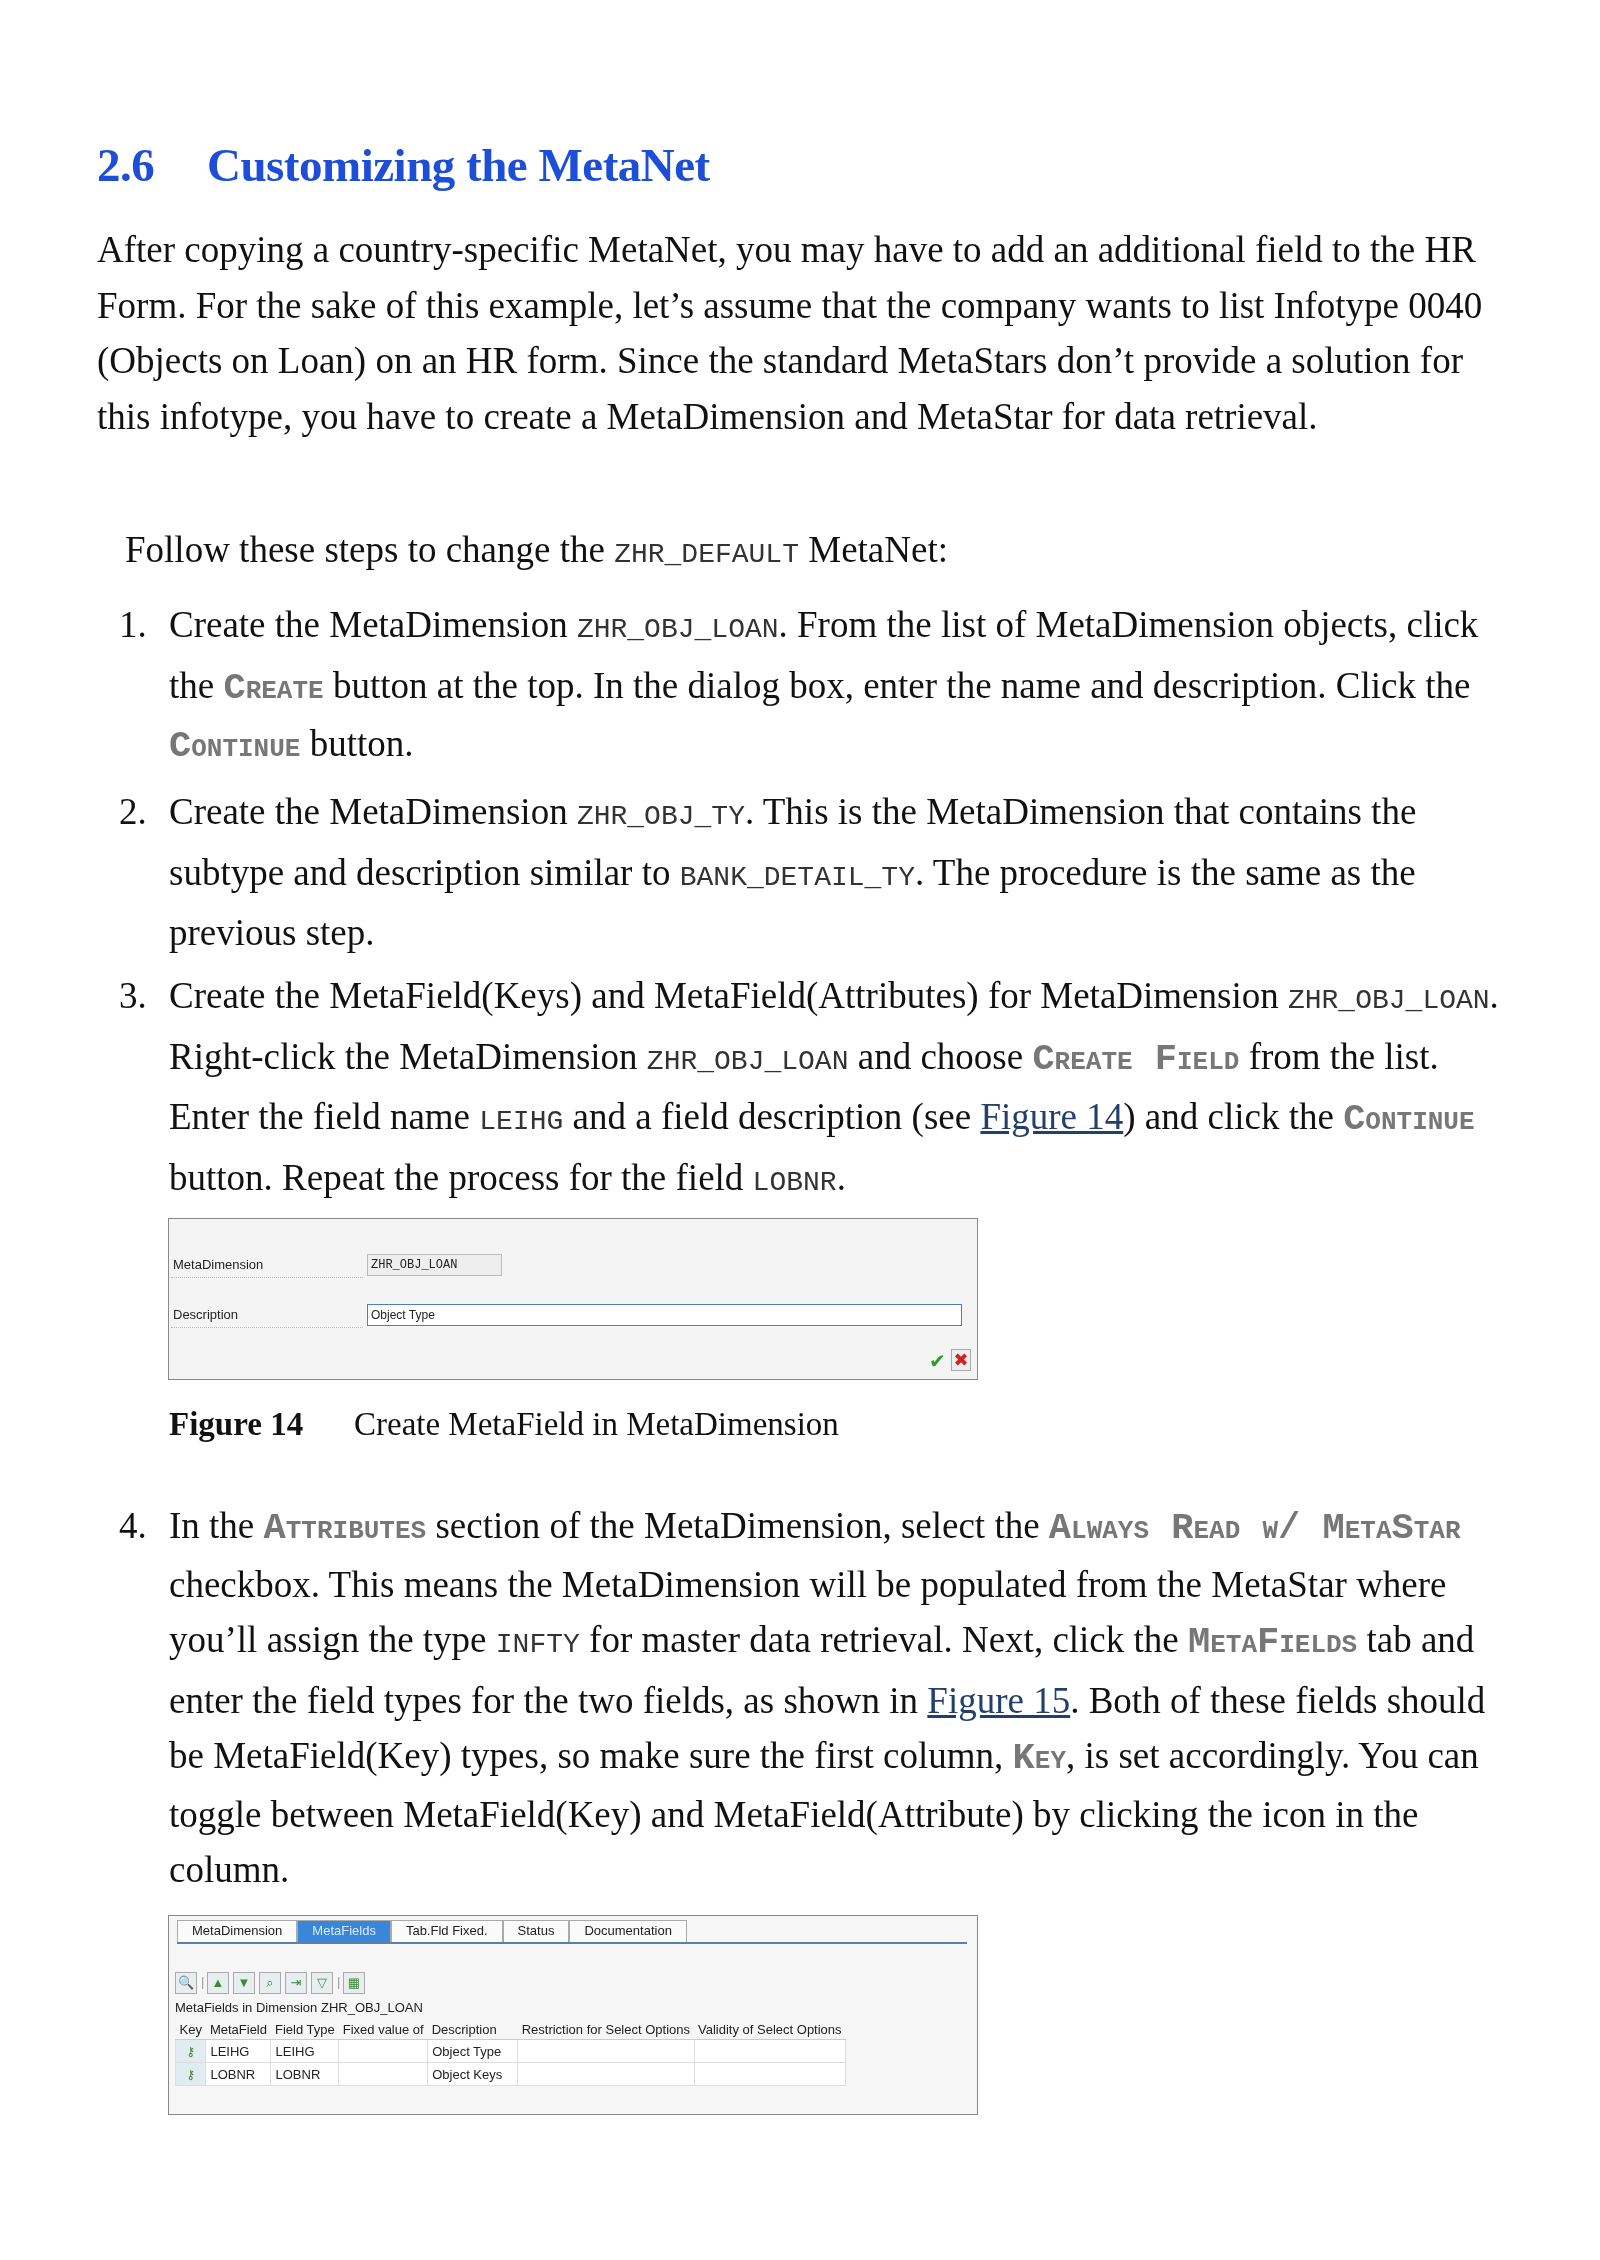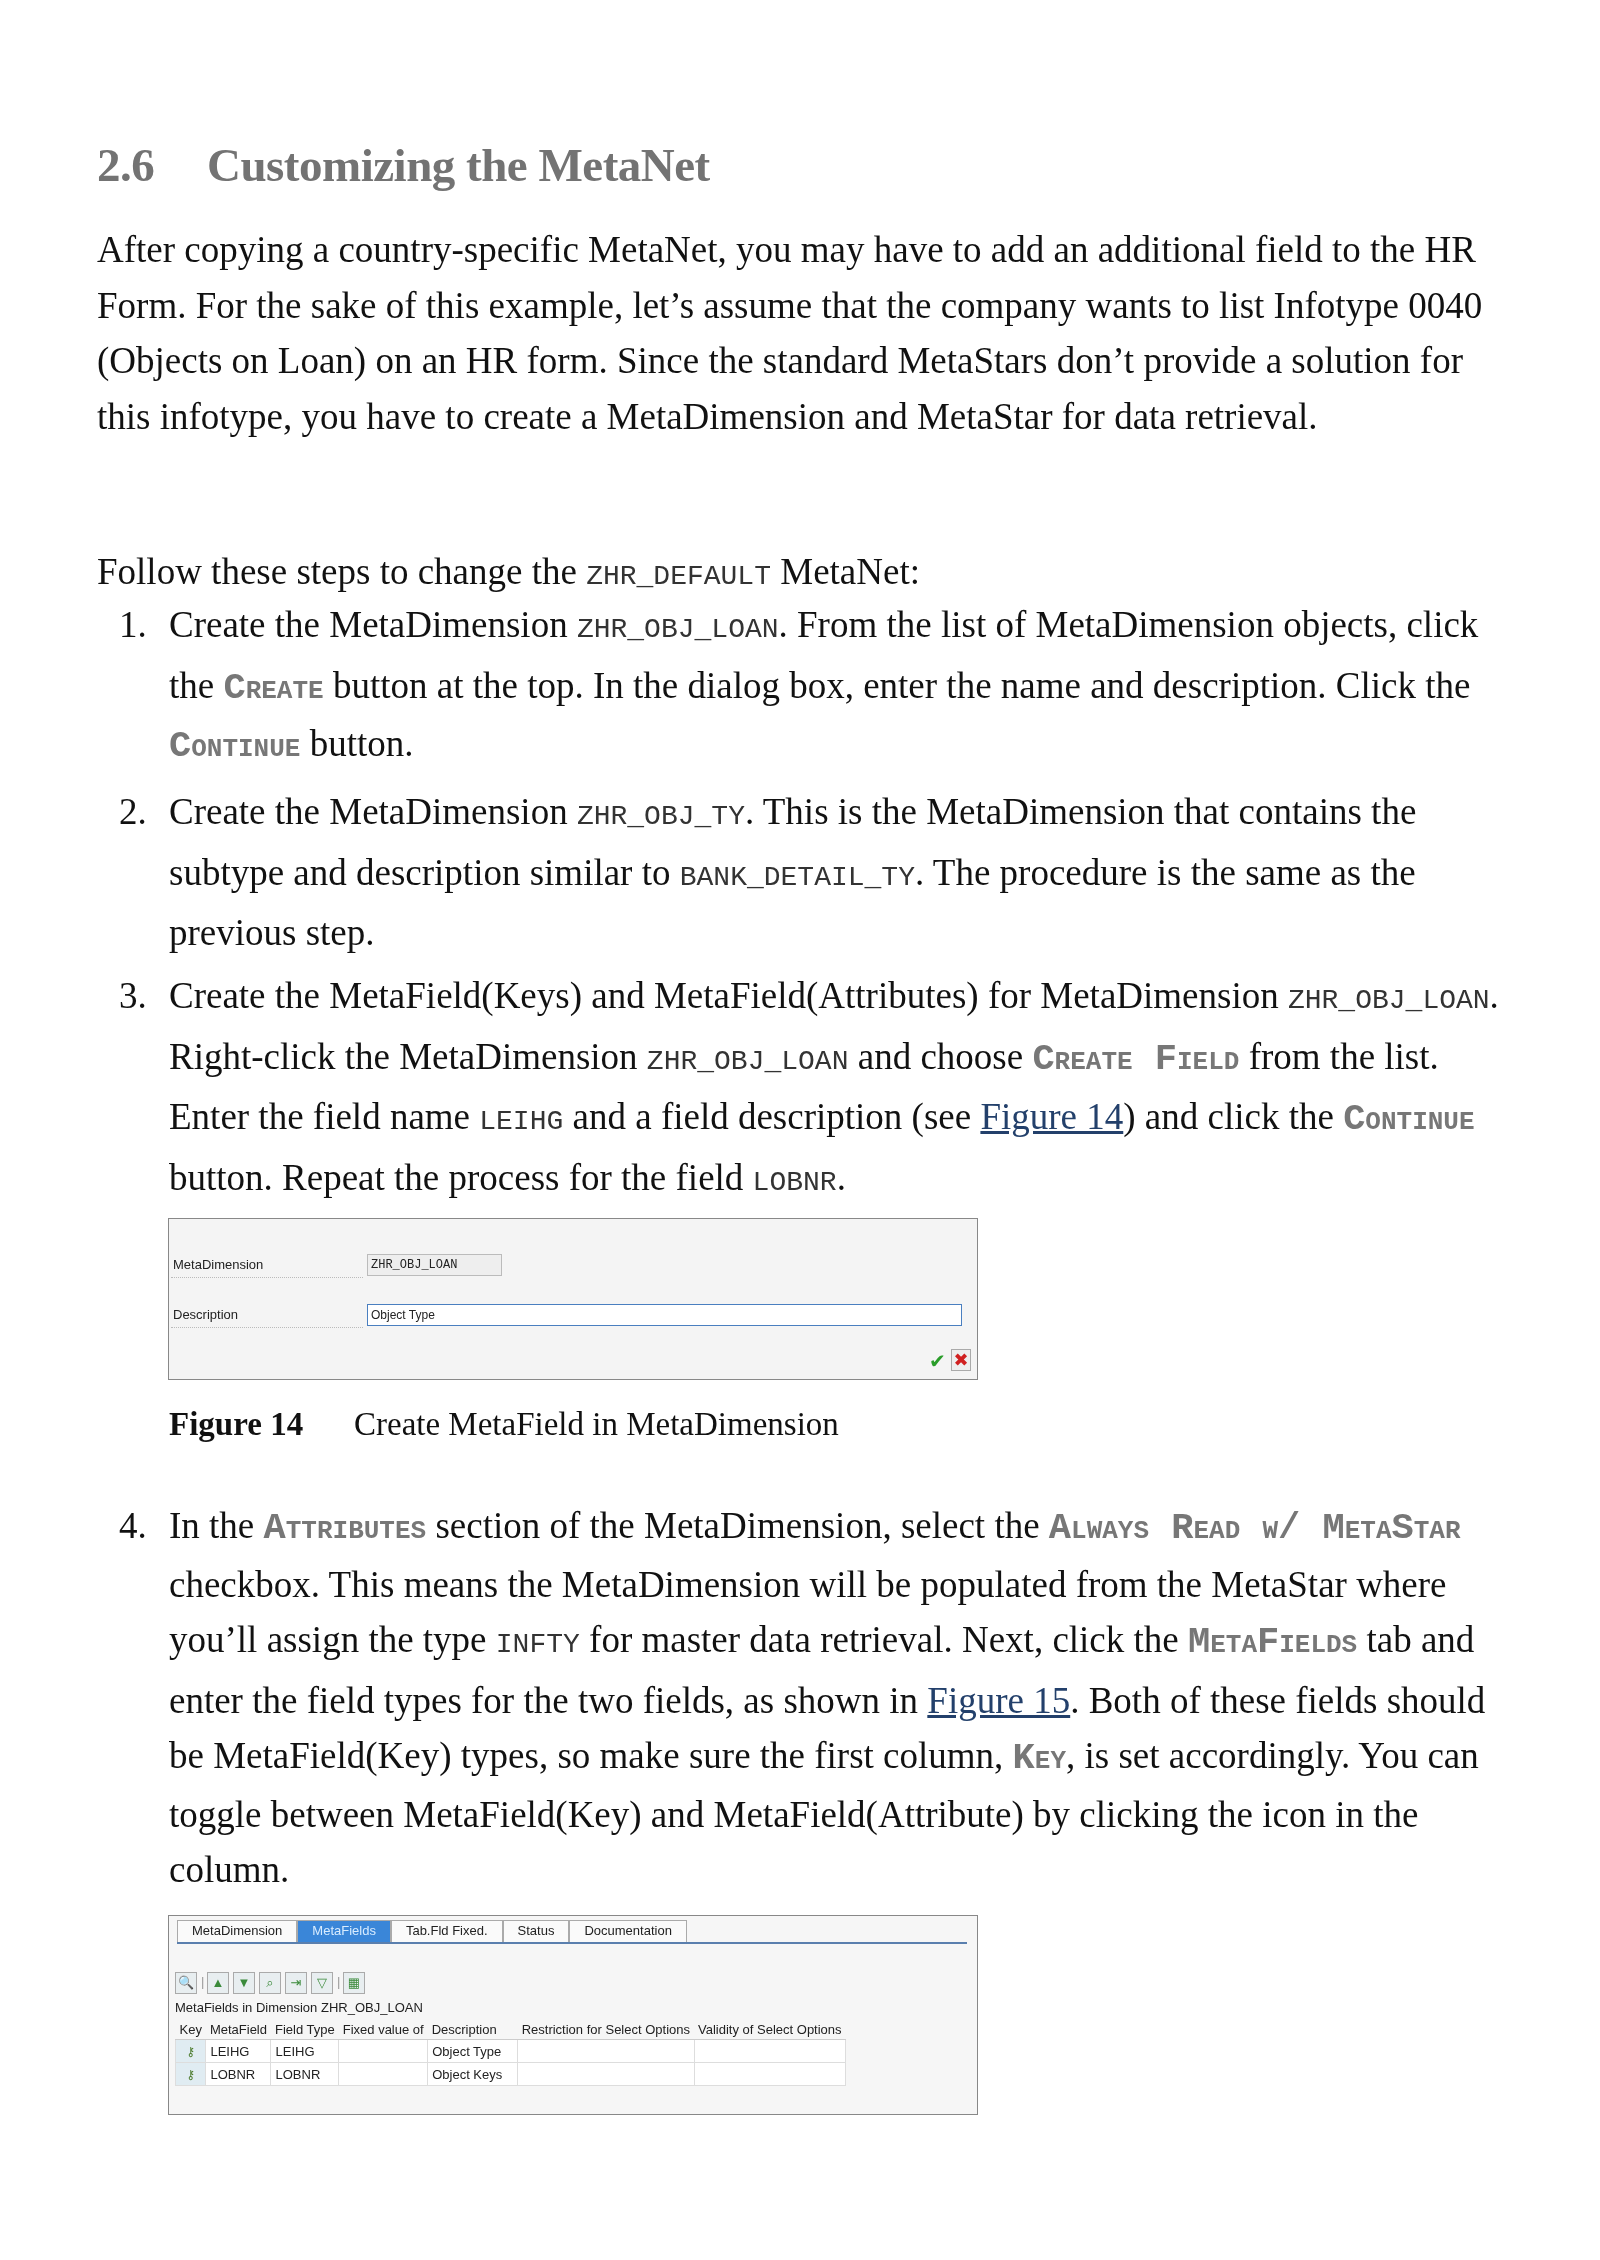--- a/index.html
+++ b/index.html
@@ -1,19 +1,19 @@
 <!DOCTYPE html>
 <html><head>
 <meta charset="utf-8">
 <style>
   html,body{margin:0;padding:0;}
   body{width:1600px;height:2260px;background:#fff;position:relative;overflow:hidden;
        font-family:"Liberation Serif","DejaVu Serif",serif;color:#111;}
   .page{position:absolute;left:97px;top:0;width:1410px;}
-  h1{position:absolute;top:138px;left:0;margin:0;font-size:47px;font-weight:bold;color:#737373;letter-spacing:-0.5px;}
+  h1{position:absolute;top:138px;left:0;margin:0;font-size:47px;font-weight:bold;color:#1d4ed8;letter-spacing:-0.5px;}
   h1 .num{display:inline-block;width:110px;}
   .para{position:absolute;left:0;width:1410px;font-size:37px;line-height:55.5px;margin:0;}
   .mono{font-family:"Liberation Mono","DejaVu Sans Mono",monospace;font-size:28px;color:#333;}
   .sc{font-variant:small-caps;font-weight:bold;color:#777;font-family:Liberation Mono, monospace;}
   a.link{color:#23406b;text-decoration:underline;}
   .item{position:absolute;left:0;width:1410px;font-size:37px;line-height:55.5px;}
   .item .n{position:absolute;left:22px;width:50px;}
   .item .t{margin-left:72px;display:block;}
   
   .dlg{position:absolute;left:168px;top:1218px;width:808px;height:160px;border:1px solid #888;background:#f4f4f4;font-family:"Liberation Sans","DejaVu Sans",sans-serif;}
@@ -41,21 +41,21 @@
   td.key{background:#e0ecf2;color:#4a7a2a;text-align:center;}
 </style>
 </head>
 <body>
 
 <div class="page">
   <h1><span class="num">2.6</span><span>Customizing the MetaNet</span></h1>
 
   <p class="para" style="top:222px;">After copying a country-specific MetaNet, you may have to add an additional field to the HR Form. For the sake of this example, let’s assume that the company wants to list Infotype 0040 (Objects on Loan) on an HR form. Since the standard MetaStars don’t provide a solution for this infotype, you have to create a MetaDimension and MetaStar for data retrieval.</p>
 
-  <p class="para" style="top:544px;"><span>Follow these steps to change the </span><span class="mono">ZHR_DEFAULT</span><span> MetaNet:</span></p>
+  <p class="para" style="top:522px;margin-left:28px;"><span>Follow these steps to change the </span><span class="mono">ZHR_DEFAULT</span><span> MetaNet:</span></p>
 
   <div class="item" style="top:597px;">
     <span class="n">1.</span>
     <span class="t"><span>Create the MetaDimension </span><span class="mono">ZHR_OBJ_LOAN</span><span>. From the list of MetaDimension objects, click the </span><span class="sc">Create</span><span> button at the top. In the dialog box, enter the name and description. Click the </span><span class="sc">Continue</span><span> button.</span></span>
   </div>
 
   <div class="item" style="top:784px;">
     <span class="n">2.</span>
     <span class="t"><span>Create the MetaDimension </span><span class="mono">ZHR_OBJ_TY</span><span>. This is the MetaDimension that contains the subtype and description similar to </span><span class="mono">BANK_DETAIL_TY</span><span>. The procedure is the same as the previous step.</span></span>
   </div>

